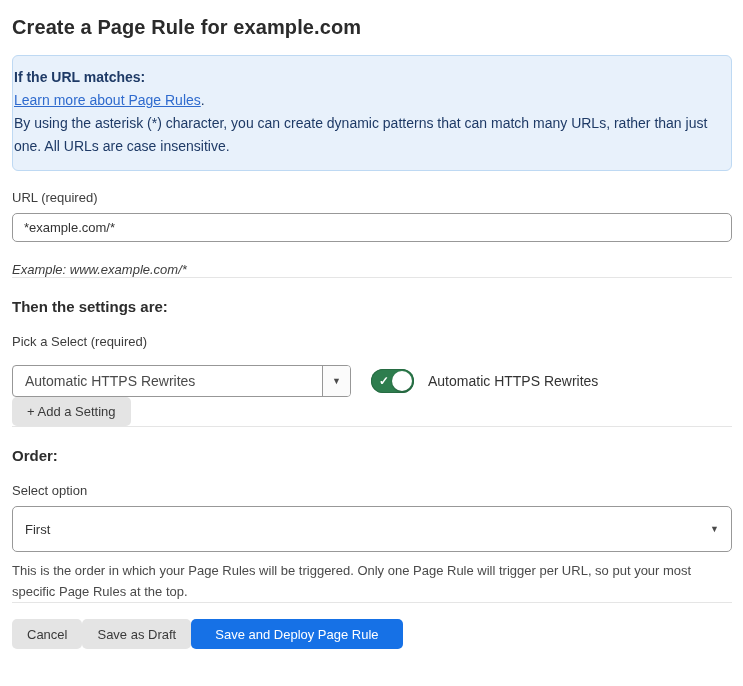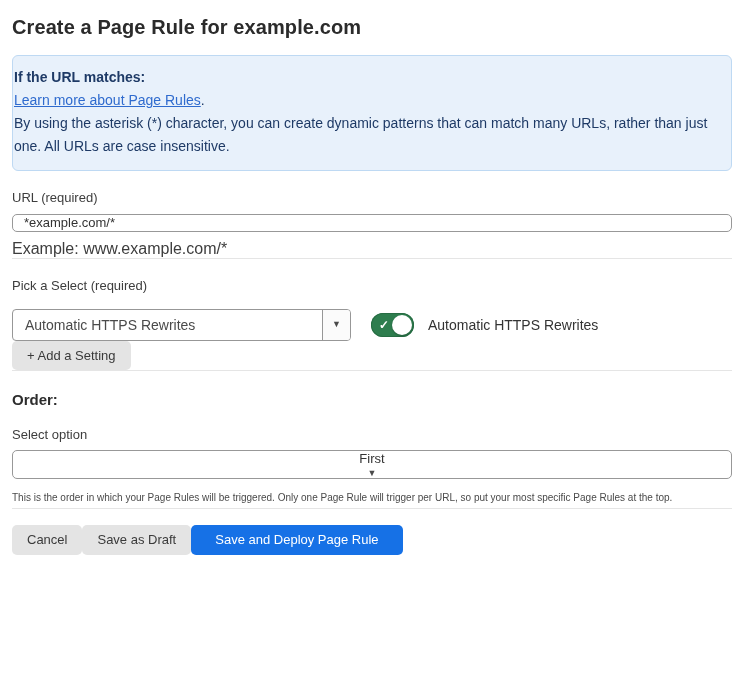--- a/index.html
+++ b/index.html
@@ -38,35 +38,36 @@
 
   .field-label {
     display: block;
     font-size: 13px;
     color: #3d3d3d;
     margin: 19px 0 8px 0;
   }
 
   .text-input {
     width: 100%;
-    height: 18px;
+    height: 29px;
     border: 1px solid #989898;
     border-radius: 5px;
     padding: 0 11px;
     font-size: 13px;
     color: #333333;
     font-family: "Liberation Sans", sans-serif;
     background: #ffffff;
     outline: none;
   }
 
   .example-text {
-    font-size: 16px;
+    font-size: 13px;
     color: #3d3d3d;
-    margin-top: 8px;
+    margin-top: 20px;
+    font-style: italic;
   }
 
   hr.divider {
     border: none;
     border-top: 1px solid #e5e5e5;
     margin: 0;
   }
   .hr-1 { margin-top: 14px; }
   .hr-2 { margin-top: 21px; }
   .hr-3 { margin-top: 22px; }
@@ -169,34 +170,33 @@
     background: #1671e6;
     color: #ffffff;
     padding: 0 24px;
   }
 
   .select-box {
     display: flex;
     align-items: center;
     justify-content: space-between;
     width: 100%;
-    height: 29px;
+    height: 46px;
     border: 1px solid #989898;
     border-radius: 5px;
     background: #ffffff;
-    padding: 0 12px;
+    padding: 12px 12px;
     font-size: 13px;
     color: #333333;
     cursor: pointer;
-    flex-direction: column;
   }
 
   .help-text {
     margin-top: 8px;
-    font-size: 10px;
+    font-size: 13px;
     line-height: 21px;
     color: #4a4a4a;
   }
 
   .footer {
     display: flex;
     align-items: center;
     margin-top: 16px;
   }
 </style>
@@ -212,20 +212,21 @@
     <div><a>Learn more about Page Rules</a><span>.</span></div>
     <div>By using the asterisk (*) character, you can create dynamic patterns that can match many URLs, rather than just one. All URLs are case insensitive.</div>
   </div>
 
   <label class="field-label">URL (required)</label>
   <input class="text-input" type="text" value="*example.com/*" style="">
   <div class="example-text">Example: www.example.com/*</div>
 
   <hr class="divider hr-1">
 
+  <h2 class="section-heading">Then the settings are:</h2>
 
   <label class="field-label">Pick a Select (required)</label>
 
   <div class="setting-row">
     <div class="dropdown">
       <span class="dd-value">Automatic HTTPS Rewrites</span>
       <div class="dd-button">
         <span class="caret">▼</span>
       </div>
     </div>

